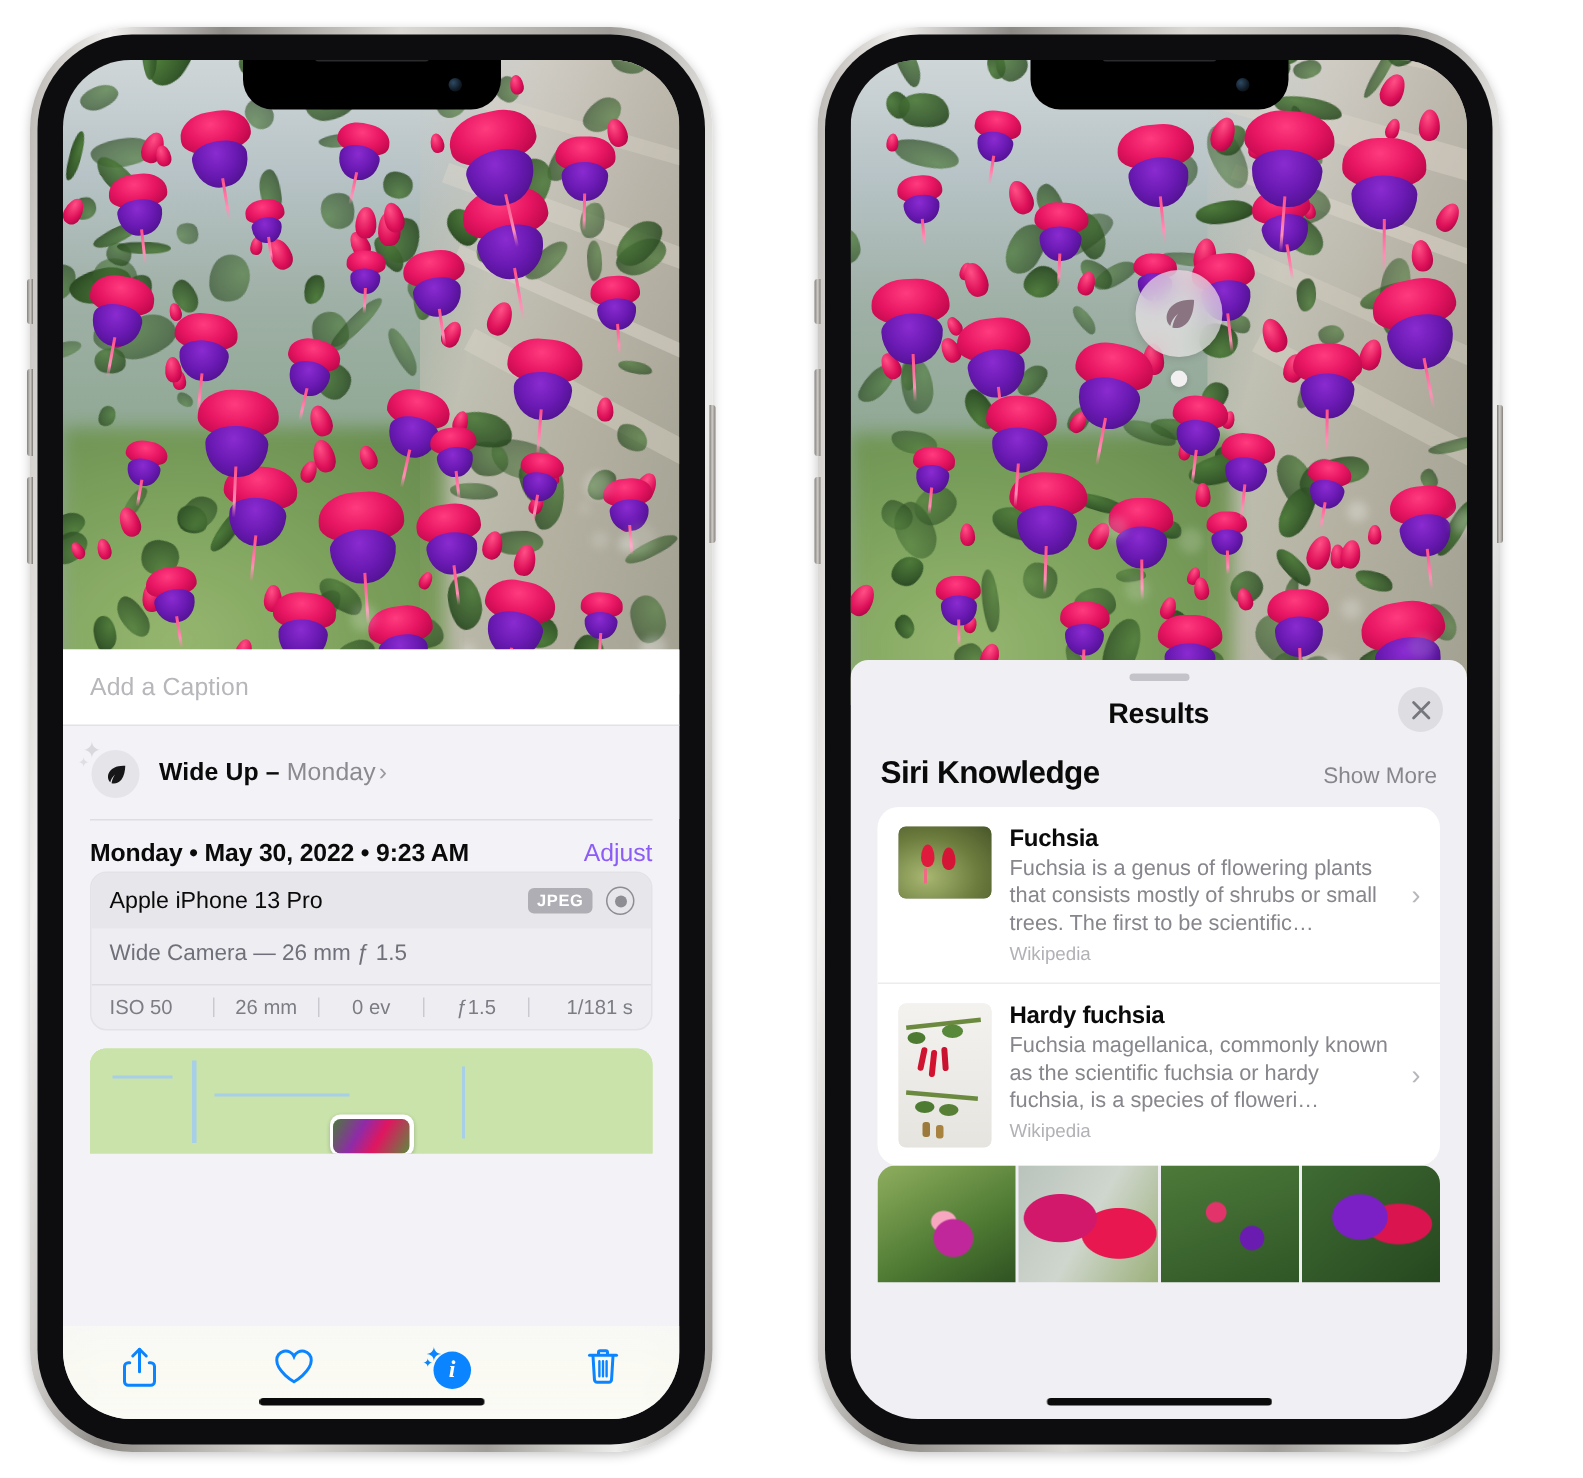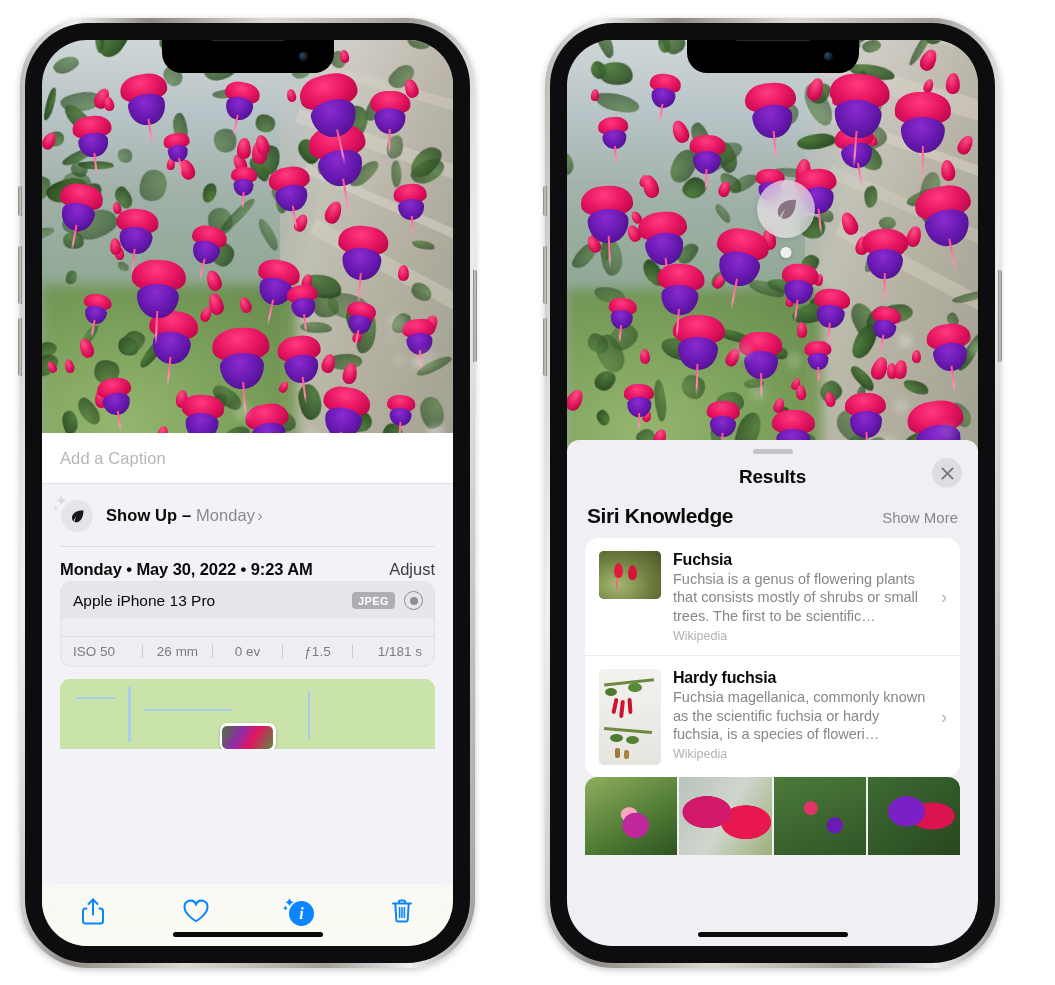--- a/index.html
+++ b/index.html
@@ -140,21 +140,21 @@
   .lookup-text { font-size:16.5px; color:#0a0a0a; font-weight:700; letter-spacing:.1px; }
   .lookup-text .sub { font-weight:400; color:#8a8a8f; }
   .lookup-text .chev { color:#9b9b9f; font-weight:400; margin-left:2px; }
   .divider { height:1px; background:#dededf; margin:0 18px; }
 
   .meta-row {
     display:flex; align-items:baseline; justify-content:space-between;
     padding:13px 18px 2px 18px;
   }
   .meta-date { font-size:16.5px; color:#0a0a0a; font-weight:700; letter-spacing:-.1px; }
-  .meta-adjust { font-size:16.5px; color:#404040; }
+  .meta-adjust { font-size:16.5px; color:#8b5cf6; }
   .file-row { display:flex; align-items:center; gap:9px; padding:3px 18px 12px 18px; }
   .file-name { font-size:16px; color:#6d6d72; }
 
   .camera-card {
     margin:0 18px 12px 18px; border-radius:11px; overflow:hidden;
     background:#eeeef2; border:1px solid #e3e3e7;
   }
   .cam-head {
     display:flex; align-items:center; justify-content:space-between;
     background:#e6e6eb; padding:9px 11px 9px 12px;
@@ -592,41 +592,42 @@
           <div class="lookup-icon-wrap">
             <span class="spark">✦</span>
             <span class="spark2">✦</span>
             <div class="disc">
               <svg width="17" height="17" viewBox="0 0 24 24" aria-hidden="true">
                 <path d="M20.5 3.5C13 3 7.2 5.6 5 10.4c-1.6 3.4-.6 6.9 1.4 8.6.5-2.6 2-5.3 4.6-7.3-1.7 2.2-3 5-3.4 8.2 3.1 1 7-.4 9.2-3.3 2.6-3.4 3.6-8.3 3.7-13.1z" fill="#17171a"></path>
               </svg>
             </div>
           </div>
           <div class="lookup-text">
-            <span>Show Up – </span><span class="sub">Monday</span><span class="chev">›</span>
+            <span>Wide Up – </span><span class="sub">Monday</span><span class="chev">›</span>
           </div>
         </div>
 
         <div class="divider"></div>
 
         <div class="meta-row">
           <div class="meta-date">Monday • May 30, 2022 • 9:23 AM</div>
           <div class="meta-adjust">Adjust</div>
         </div>
 
 
         <div class="camera-card">
           <div class="cam-head">
             <div class="cam-model">Apple iPhone 13 Pro</div>
             <div class="cam-head-right">
               <span class="chip-jpeg">JPEG</span>
               <span class="lens-icon"></span>
             </div>
           </div>
           <div class="cam-body">
+            <div class="cam-line1">Wide Camera — 26 mm ƒ 1.5</div>
           </div>
           <div class="exif-row" id="exifRow">
               <div class="exif-cell">ISO 50</div>
               <div class="exif-sep"></div>
               <div class="exif-cell">26 mm</div>
               <div class="exif-sep"></div>
               <div class="exif-cell">0 ev</div>
               <div class="exif-sep"></div>
               <div class="exif-cell">ƒ1.5</div>
               <div class="exif-sep"></div>

